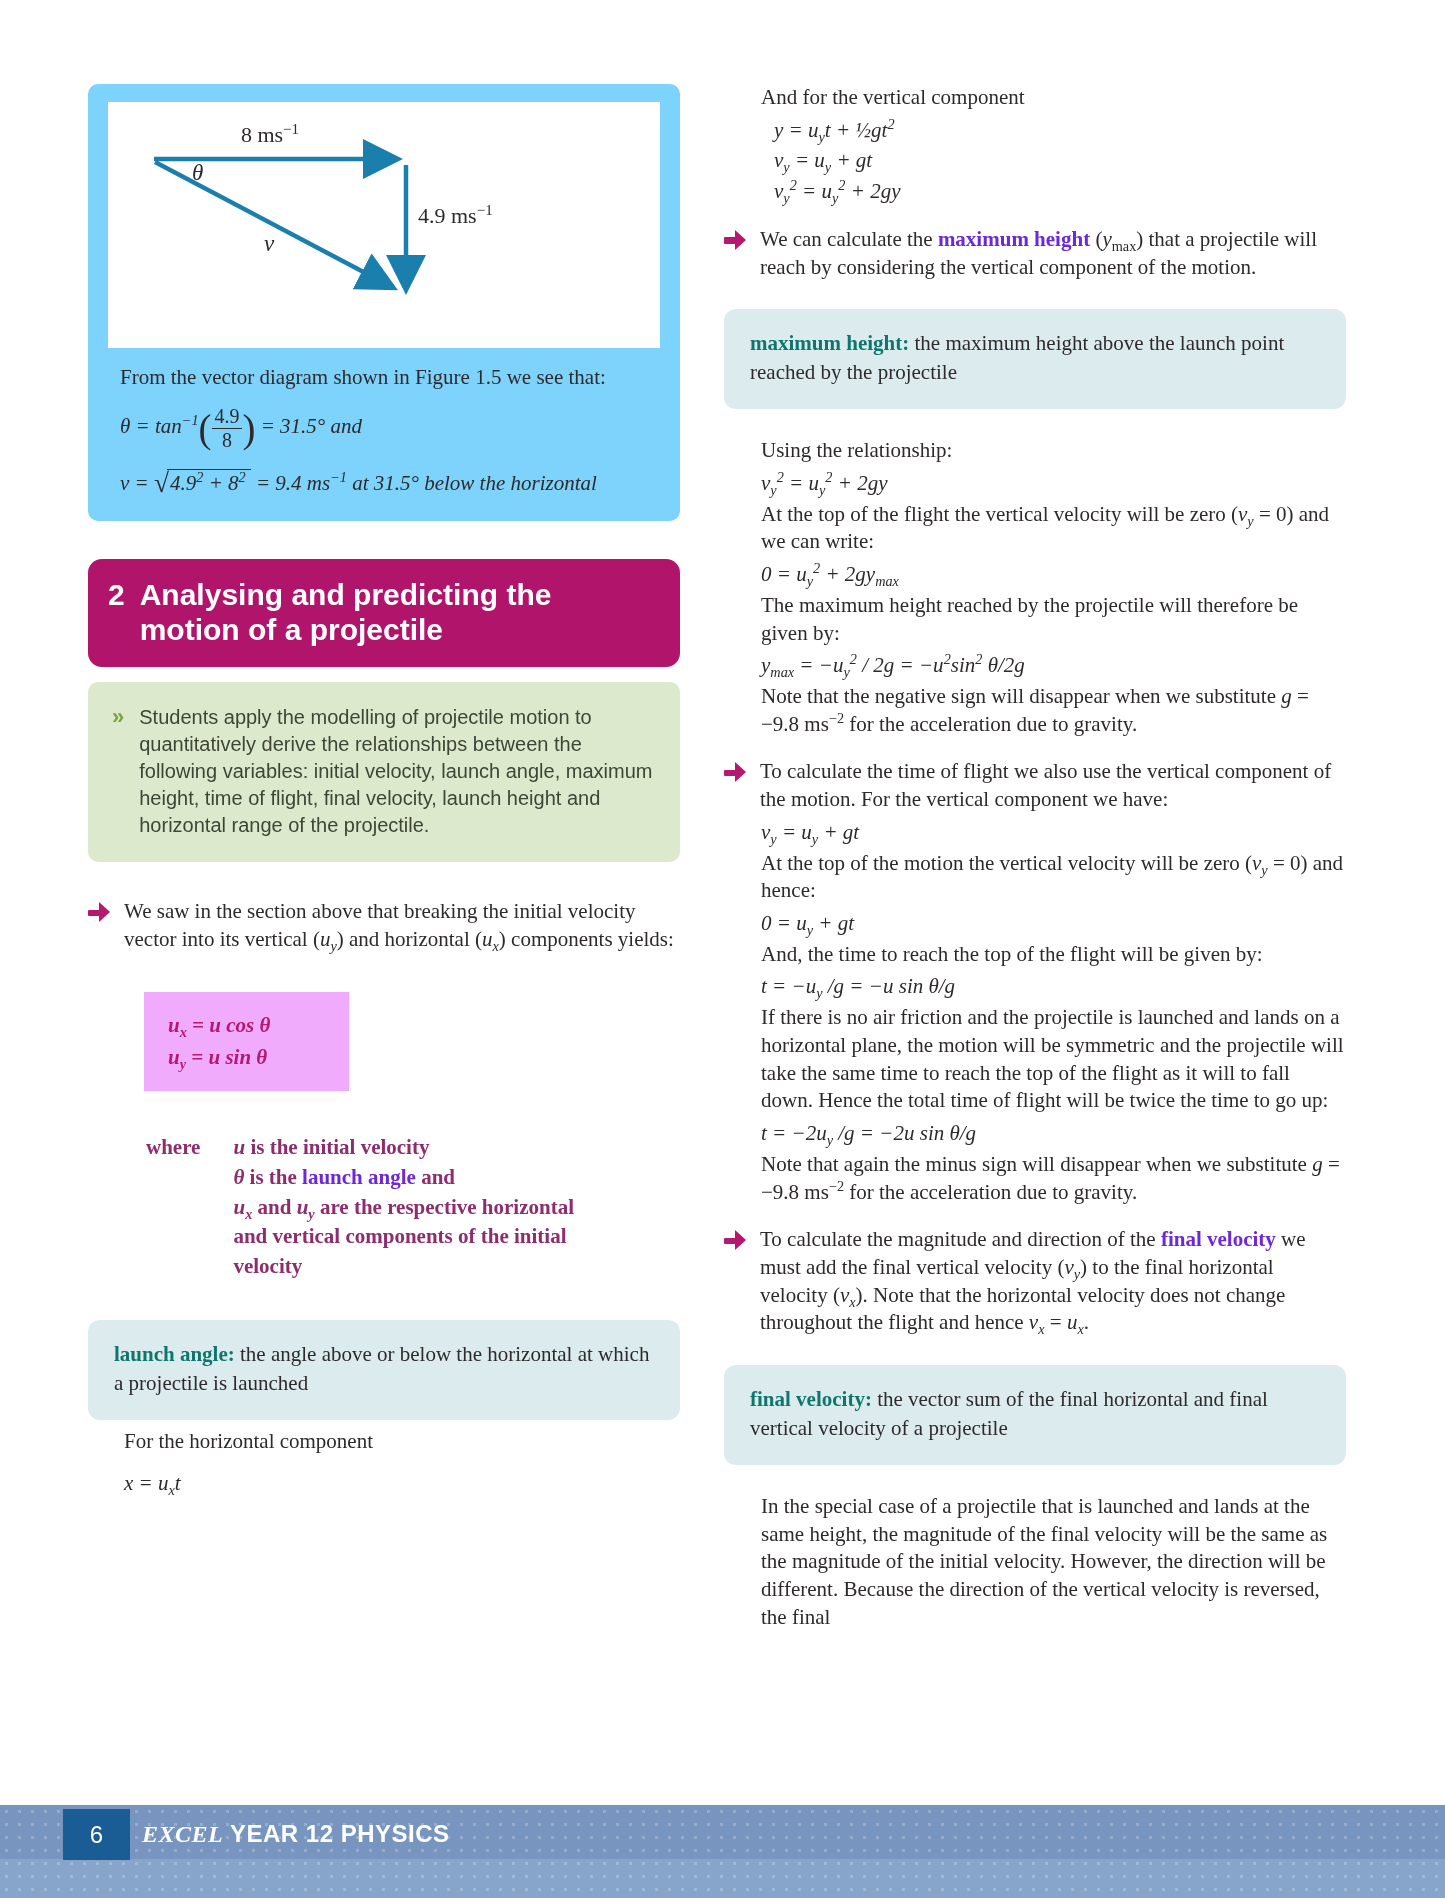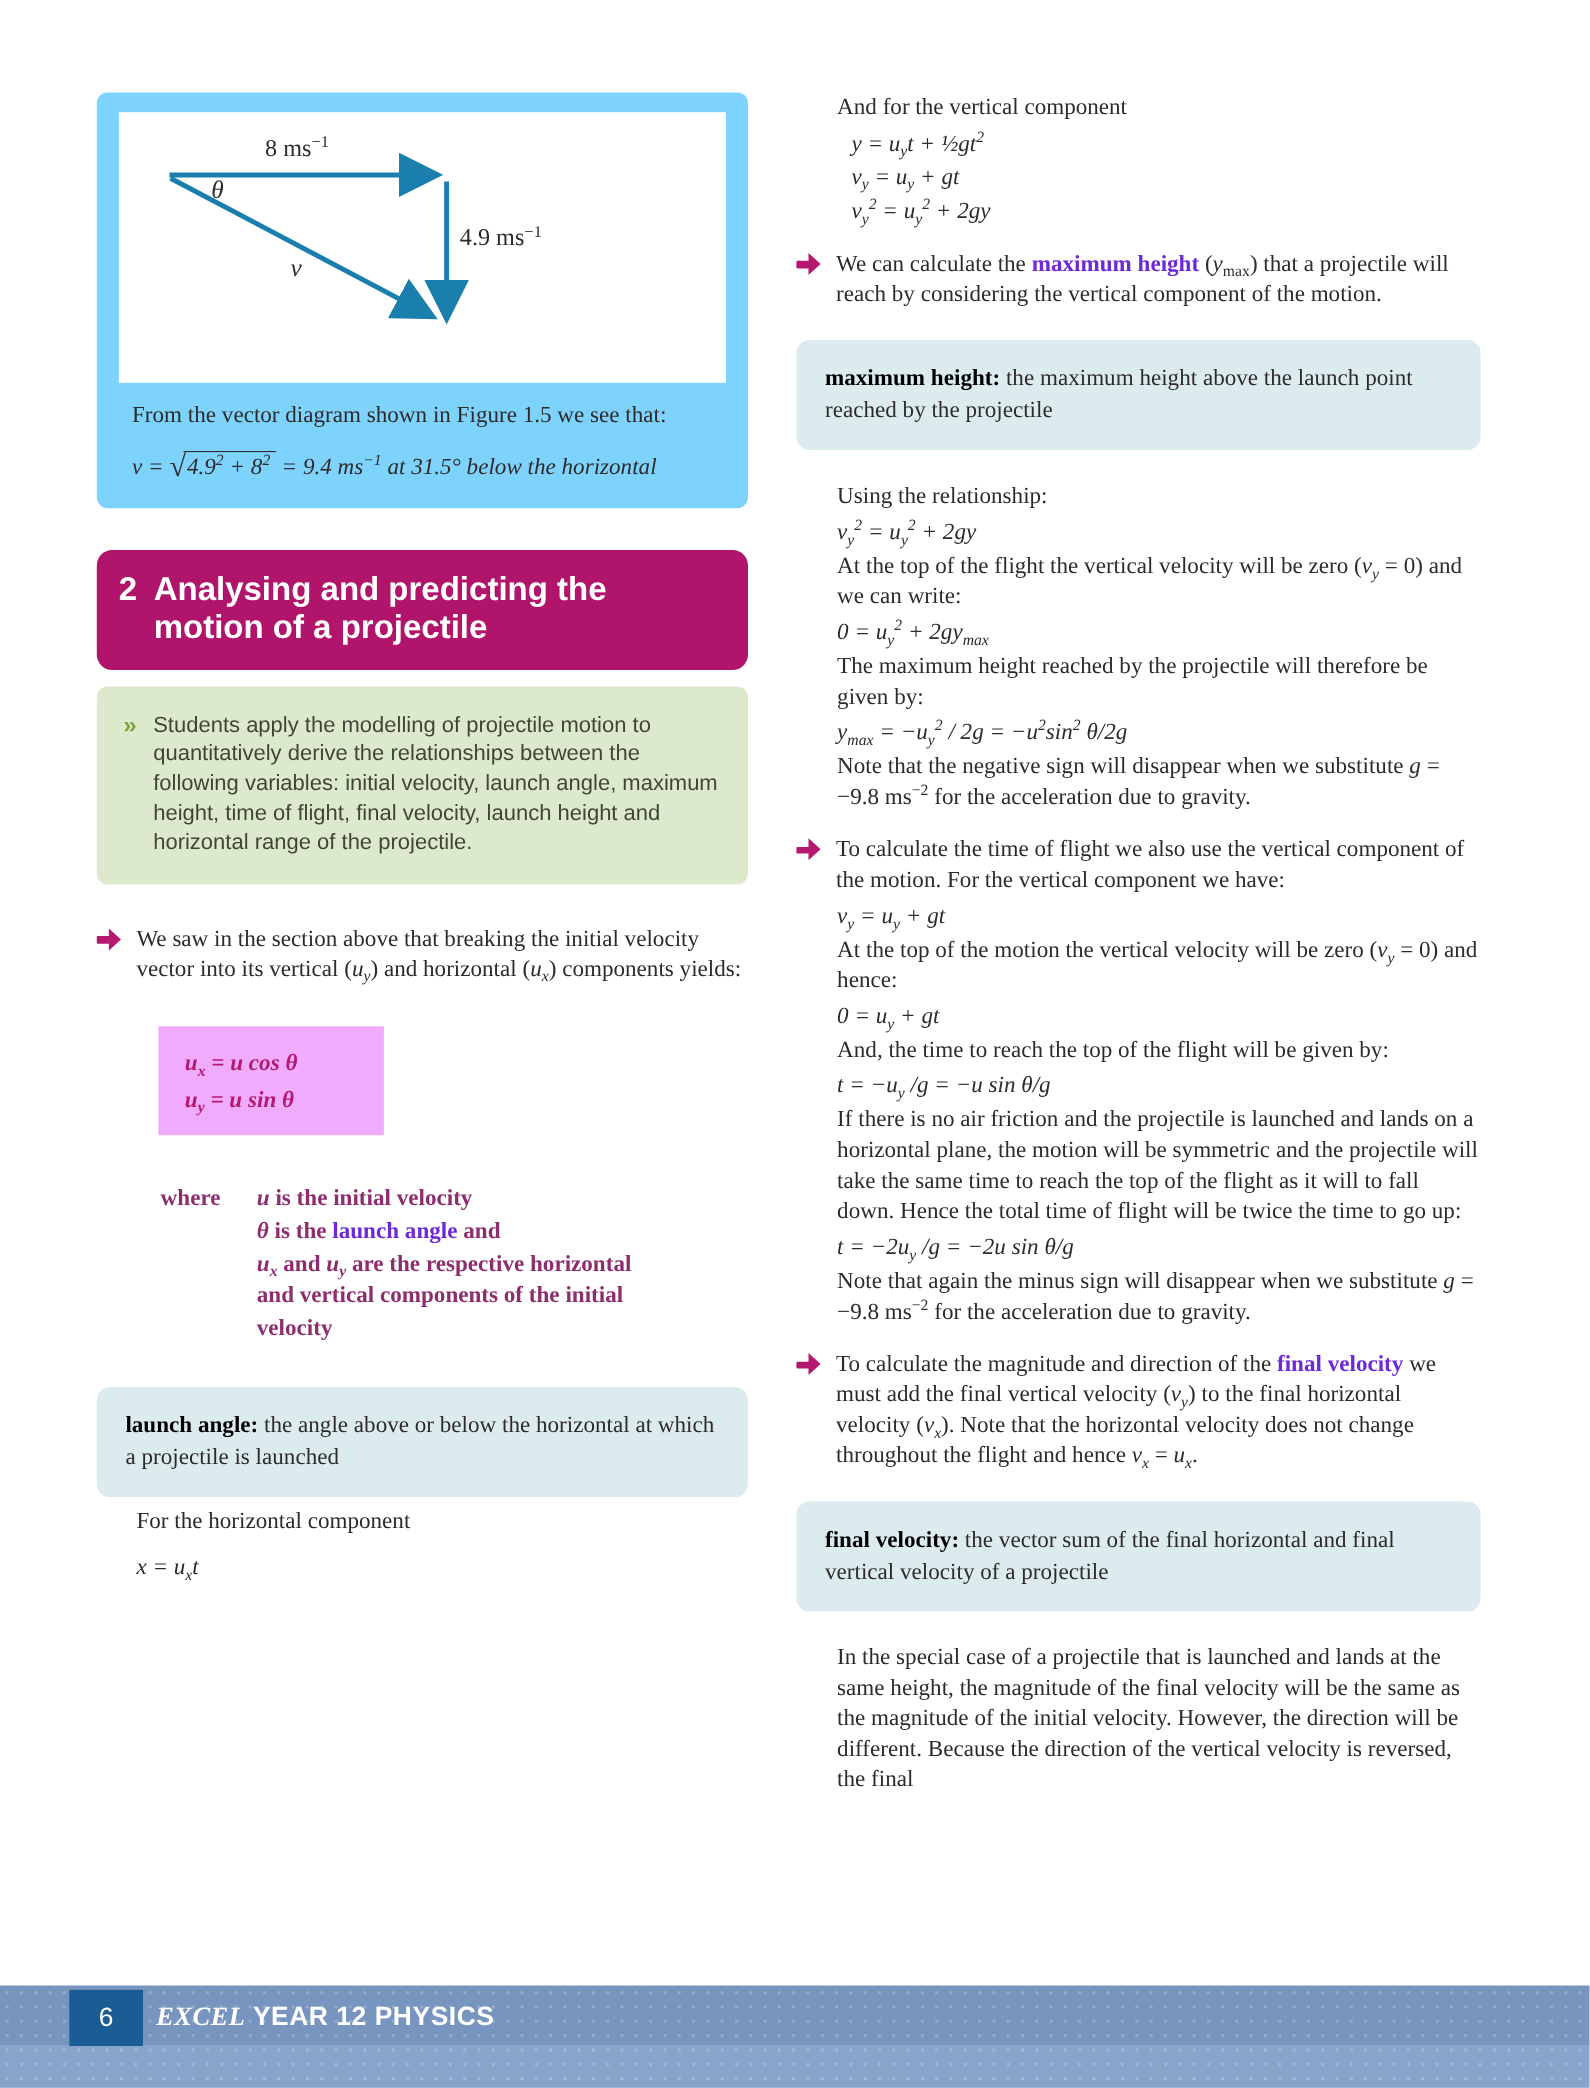--- a/index.html
+++ b/index.html
@@ -87,21 +87,21 @@
   .where-block {
     margin: 42px 0 0 58px; display: flex; gap: 33px;
     font-weight: bold; color: #8d2d6e; line-height: 1.42;
   }
   .where-block .wlines { max-width: 360px; }
 
   .def-box {
     background: #dcecee; border-radius: 12px; padding: 20px 26px 22px 26px;
     line-height: 1.38; margin-top: 38px;
   }
-  .def-box .term-lead { color: #000000; font-weight: bold; }
+  .def-box .term-lead { color: #0f766e; font-weight: bold; }
 
   .b2 { margin-top: 34px; }
   .lead-line { margin: 8px 0 0 36px; }
   .eq-x { margin: 14px 0 0 36px; }
 
   
   .rc > * { margin-bottom: 5px; }
   .ind  { margin-left: 37px; }
   .ind2 { margin-left: 50px; }
   .eq-line { margin-top: 3px; margin-bottom: 3px; }
@@ -148,20 +148,26 @@
           <line x1="284" y1="47" x2="284" y2="168" stroke="#1b7fad" stroke-width="4.5" marker-end="url(#ah)"></line>
           <line x1="33" y1="44" x2="268" y2="168" stroke="#1b7fad" stroke-width="4.5" marker-end="url(#ah)"></line>
           <text x="148" y="24" font-size="22" text-anchor="middle" fill="#2e2a2c"><tspan>8 ms</tspan><tspan dy="-8" font-size="15">−1</tspan></text>
           <text x="296" y="105" font-size="22" fill="#2e2a2c"><tspan>4.9 ms</tspan><tspan dy="-8" font-size="15">−1</tspan></text>
           <text x="70" y="62" font-size="23" font-style="italic" fill="#2e2a2c">θ</text>
           <text x="142" y="133" font-size="23" font-style="italic" fill="#2e2a2c">v</text>
         </svg>
       </div>
       <div class="pink-text">
         <p>From the vector diagram shown in Figure 1.5 we see that:</p>
+        <div class="eq eq-theta">
+          <span>θ = tan</span><sup>−1</sup><span class="paren">(</span><span class="frac">
+              <span class="fnum">4.9</span>
+              <span class="fden">8</span>
+            </span><span class="paren">)</span><span> = 31.5° and</span>
+        </div>
         <div class="eq eq-v">
           <span>v = </span><span class="radical">√</span><span class="radicand">4.9<sup>2</sup> + 8<sup>2</sup></span><span> = 9.4 ms<sup>−1</sup> at 31.5° below the horizontal</span>
         </div>
       </div>
     </div>
 
     <div class="section-header">
       <span class="sec-num">2</span>
       <span class="sec-title">Analysing and predicting the motion of a projectile</span>
     </div>

